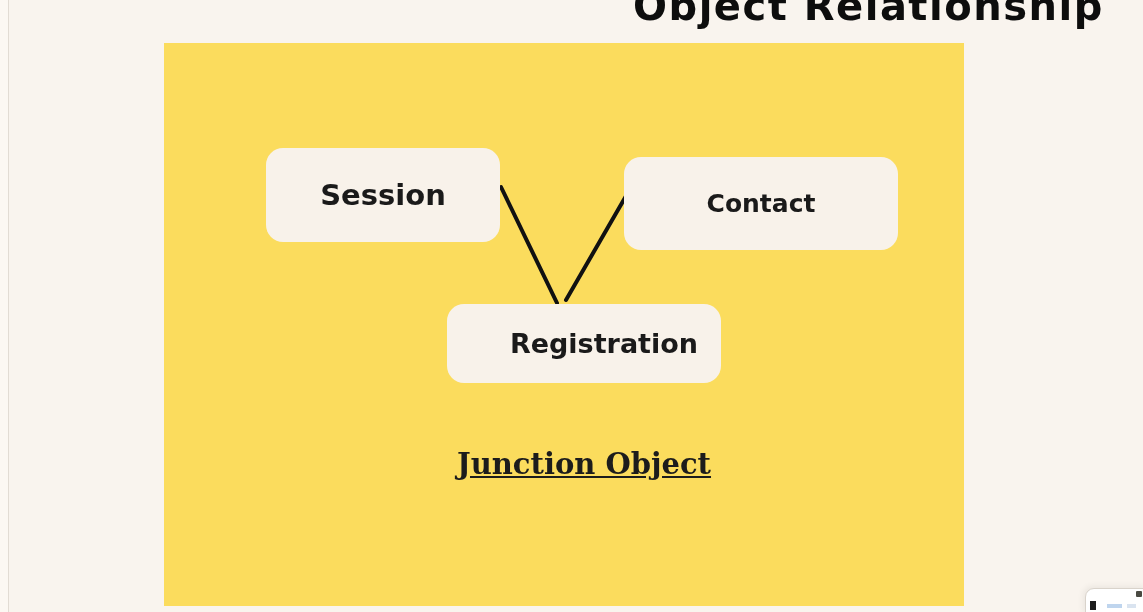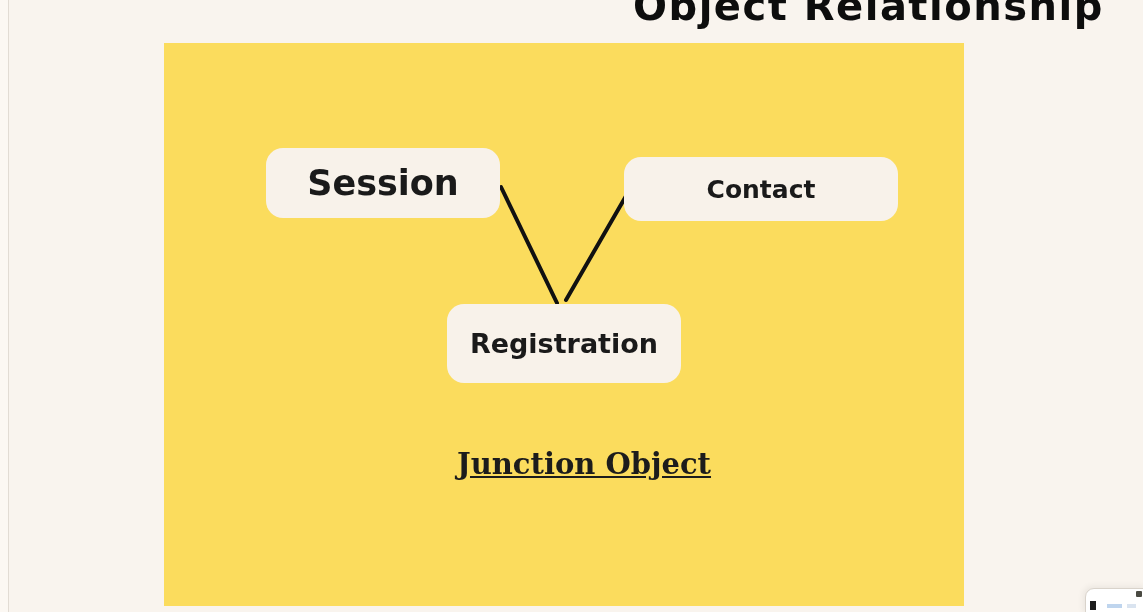--- a/index.html
+++ b/index.html
@@ -54,23 +54,23 @@
   .node {
     position: absolute;
     display: flex;
     align-items: center;
     justify-content: center;
     background: #F8F2EA;
     border-radius: 17px;
     color: #1A1A1A;
     font-weight: 700;
   }
-  .node-session      { left: 266px; top: 148px; width: 234px; height: 70px; font-size: 35px; }
-  .node-contact      { left: 624px; top: 157px; width: 274px; height: 64px; font-size: 25px; }
-  .node-registration { left: 447px; top: 304px; width: 234px; height: 79px; font-size: 27px; }
+  .node-session      { left: 266px; top: 148px; width: 234px; height: 94px; font-size: 29px; }
+  .node-contact      { left: 624px; top: 157px; width: 274px; height: 93px; font-size: 25px; }
+  .node-registration { left: 447px; top: 304px; width: 234px; height: 79px; font-size: 27px; padding-left: 40px; }
 
   
   .caption {
     position: absolute;
     left: 447px; top: 447px;
     width: 274px;
     text-align: center;
     font-family: "DejaVu Serif", serif;
     font-weight: 700;
     font-size: 29px;

